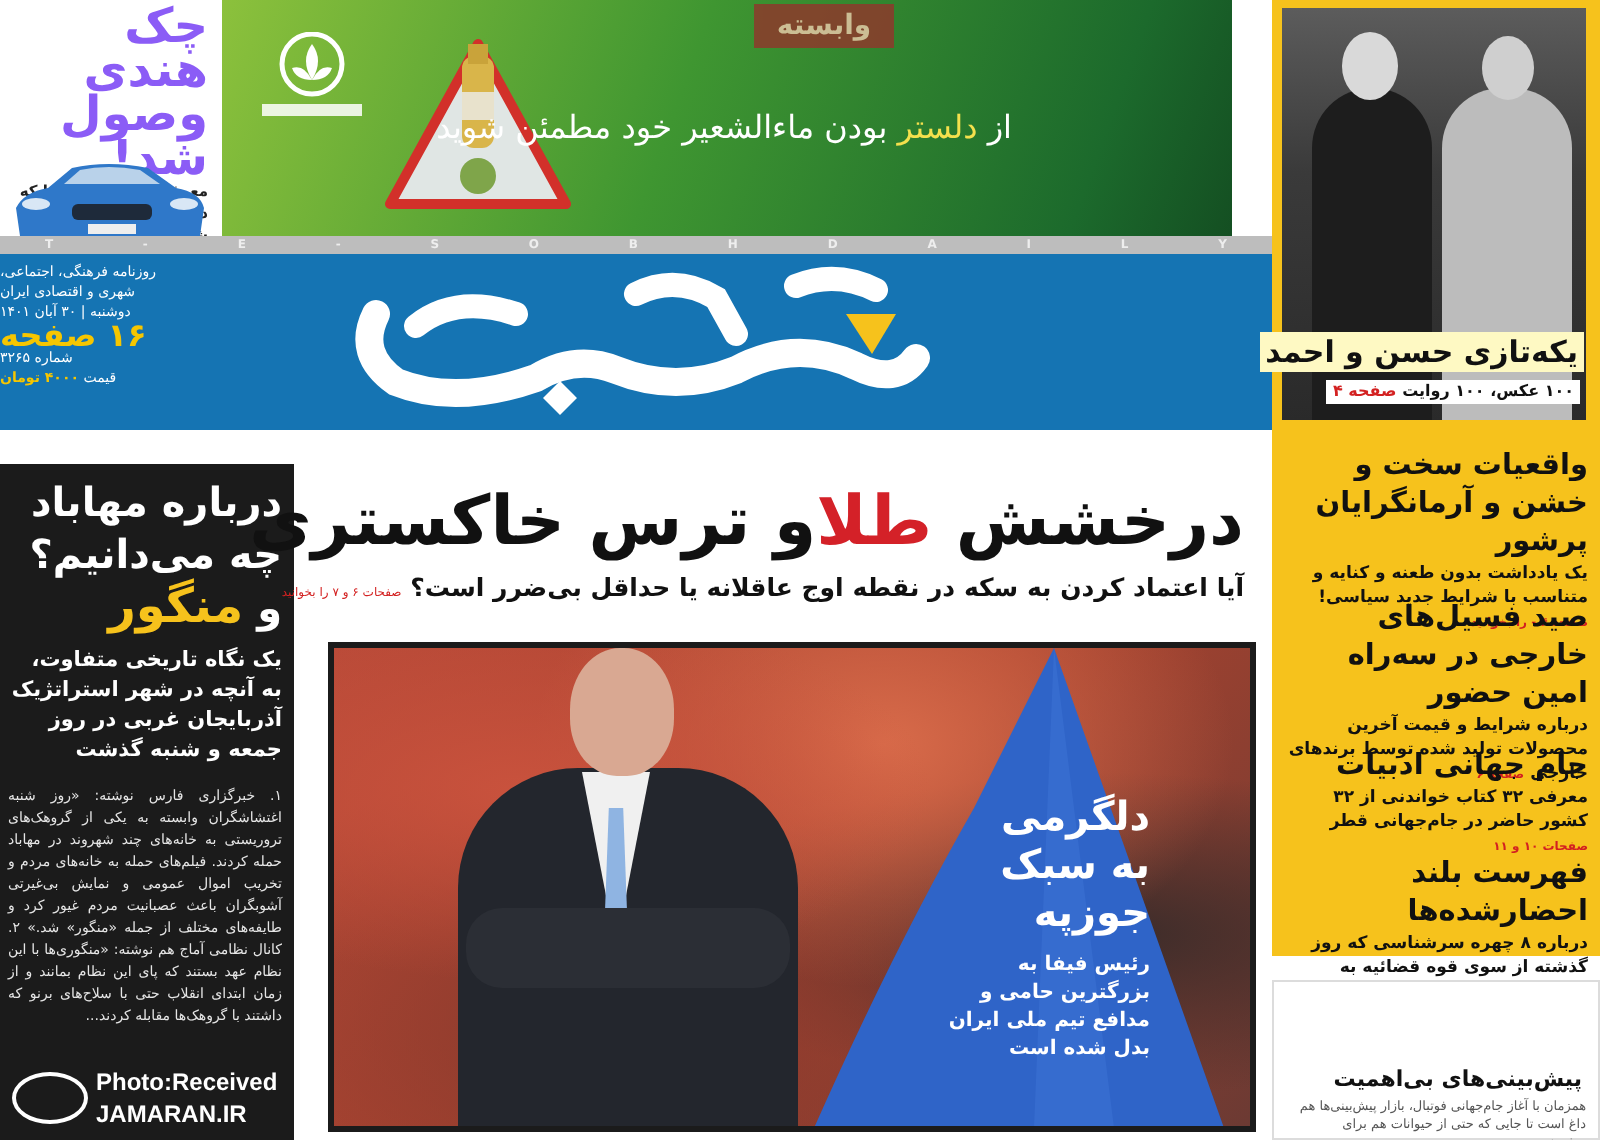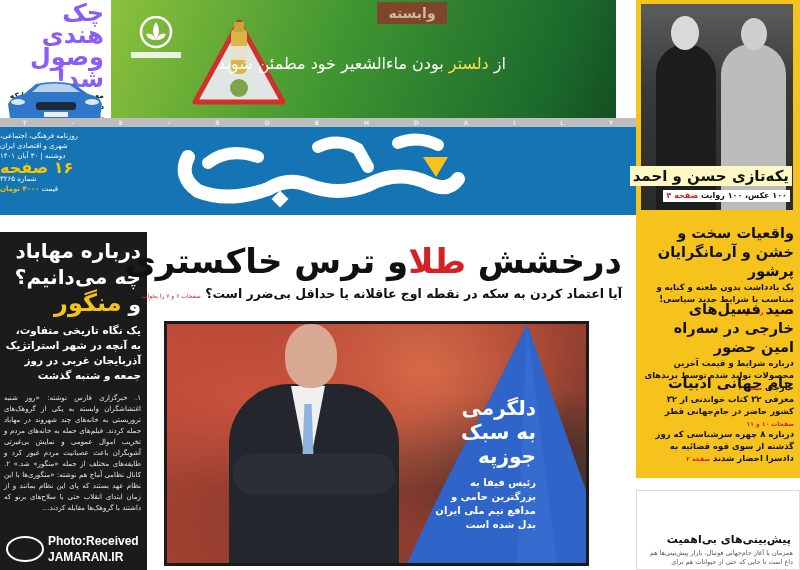--- a/index.html
+++ b/index.html
@@ -68,21 +68,21 @@
   #watermark .w2 { position: absolute; left: 44px; top: 18px; color: #fff; font-family: "Liberation Sans", sans-serif; font-size: 12px; font-weight: bold; }
   #watermark .logo { position: absolute; left: 2px; top: 4px; width: 38px; height: 26px; border: 2px solid #fff; border-radius: 50% 50% 50% 50%; }
 
   
   #headline { left: 160px; top: 240px; width: 462px; text-align: center; font-size: 34px; font-weight: bold; color: #111; line-height: 42px; white-space: nowrap; }
   #headline .red { color: #d42128; }
   #subheadline { right: 178px; top: 286px; font-size: 12.5px; font-weight: bold; color: #111; white-space: nowrap; }
   #subheadline .ref { font-size: 6px; color: #d32121; font-weight: normal; }
 
   
-  #main-photo { left: 164px; top: 321px; width: 425px; height: 245px; background: #1b1b1b; padding: 3px; }
+  #main-photo { left: 164px; top: 321px; width: 464px; height: 245px; background: #1b1b1b; padding: 3px; }
   #photo-inner { position: relative; width: 100%; height: 100%; overflow: hidden;
     background:
       radial-gradient(ellipse at 20% 30%, #c9523d 0%, transparent 40%),
       radial-gradient(ellipse at 60% 20%, #d86b4a 0%, transparent 45%),
       radial-gradient(ellipse at 30% 80%, #8a3a2d 0%, transparent 50%),
       radial-gradient(ellipse at 85% 60%, #3b2c2a 0%, transparent 40%),
       linear-gradient(135deg, #b94a38 0%, #a8432f 50%, #6c3a33 100%); }
   #flag { position: absolute; left: 240px; top: 0; width: 205px; height: 240px; }
   #suit { position: absolute; left: 62px; top: 60px; width: 170px; height: 185px; background: #23262d; border-radius: 60px 60px 0 0; }
   #shirt { position: absolute; left: 124px; top: 62px; width: 34px; height: 70px; background: #f0f0f0; clip-path: polygon(0 0, 100% 0, 60% 100%, 40% 100%); }
@@ -191,20 +191,21 @@
   </div>
   <div class="abs rc-block" style="top:300px">
     <div class="rc-h">صید فسیل‌های خارجی در سه‌راه امین حضور</div>
     <div class="rc-p"><span>درباره شرایط و قیمت آخرین محصولات تولید شده توسط برندهای خارجی</span> <span class="rc-ref">صفحه ۶</span></div>
   </div>
   <div class="abs rc-block" style="top:374px">
     <div class="rc-h">جام جهانی ادبیات</div>
     <div class="rc-p"><span>معرفی ۳۲ کتاب خواندنی از ۳۲ کشور حاضر در جام‌جهانی قطر</span> <span class="rc-ref">صفحات ۱۰ و ۱۱</span></div>
   </div>
   <div class="abs rc-block" style="top:428px">
+    <div class="rc-h">فهرست بلند احضارشده‌ها</div>
     <div class="rc-p"><span>درباره ۸ چهره سرشناسی که روز گذشته از سوی قوه قضائیه به دادسرا احضار شدند</span> <span class="rc-ref">صفحه ۲</span></div>
   </div>
 </div>
 
 <div id="column-box" class="abs">
   <div id="column-title" class="abs">پیش‌بینی‌های بی‌اهمیت</div>
   <div id="column-body" class="abs">همزمان با آغاز جام‌جهانی فوتبال، بازار پیش‌بینی‌ها هم داغ است تا جایی که حتی از حیوانات هم برای پیش‌بینی...</div>
 </div>
 
 <div id="left-col" class="abs">

